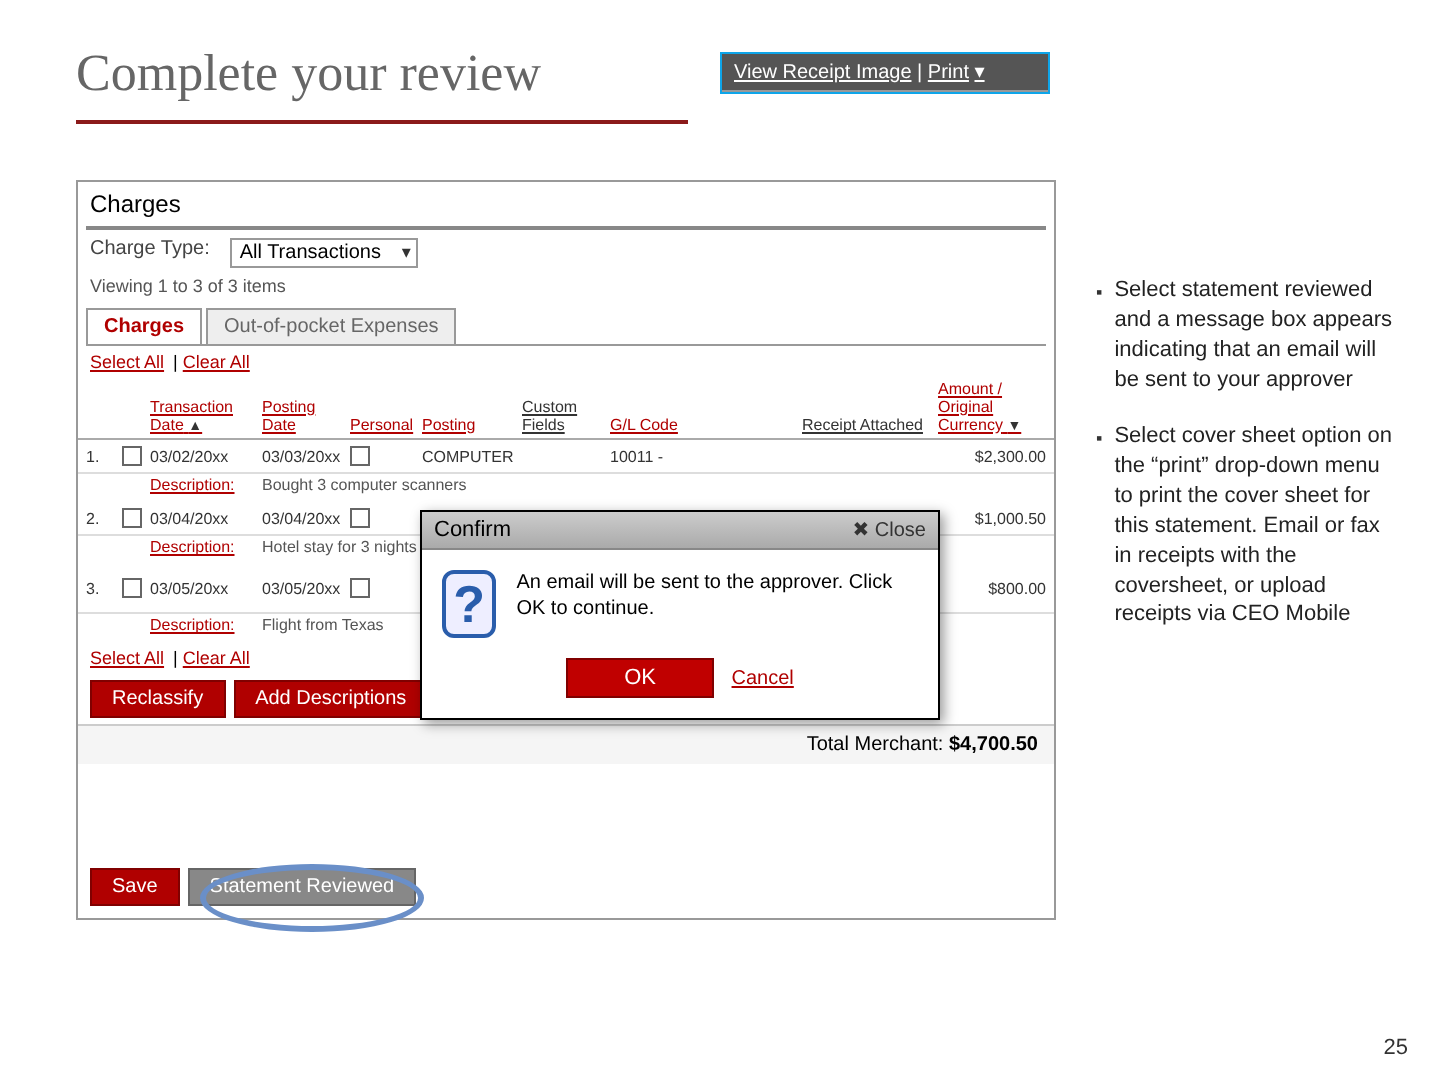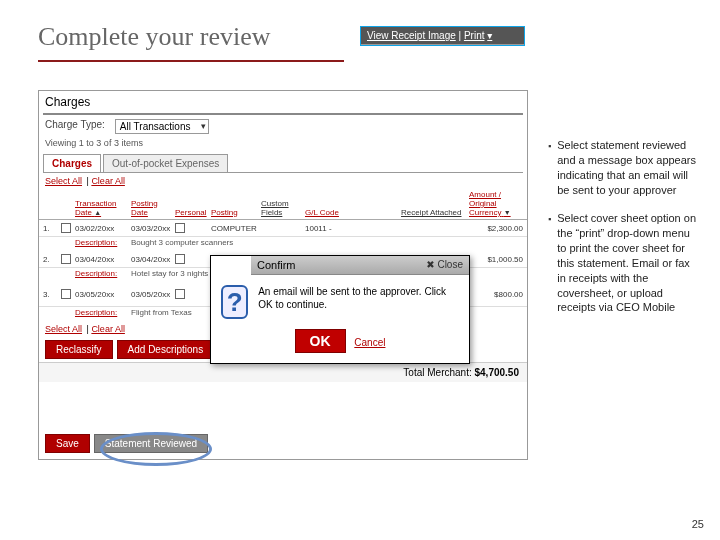--- a/index.html
+++ b/index.html
@@ -48,27 +48,27 @@
 
   .total-row { text-align: right; padding: 4px 8px; font-size: 10px; background: #f5f5f5; border-top: 1px solid #ccc; }
 
   .btn-row { padding: 3px 6px; display: flex; gap: 4px; }
   .btn { background: #b00000; color: #fff; border: 1px solid #800000; padding: 3px 10px; font-size: 10px; cursor: pointer; }
   .btn-grey { background: #888; border-color: #666; }
 
   .bottom-row { position: absolute; bottom: 6px; left: 6px; display: flex; gap: 4px; }
 
   .confirm-dialog { position: absolute; left: 210px; top: 255px; width: 260px; border: 1px solid #000; background: #fff; box-shadow: 2px 2px 6px rgba(0,0,0,0.4); }
-  .confirm-title { background: linear-gradient(#ccc,#aaa); padding: 3px 6px; font-size: 11px; display: flex; justify-content: space-between; border-bottom: 1px solid #888; margin-left: 40px; }
+  .confirm-title { background: linear-gradient(#ccc,#aaa); padding: 3px 6px; font-size: 11px; display: flex; justify-content: space-between; border-bottom: 1px solid #888; }
   .close-x { color: #333; font-size: 10px; }
   .confirm-body { display: flex; align-items: flex-start; padding: 10px; gap: 10px; }
   .q-icon { width: 34px; height: 34px; border: 2px solid #2a5dab; border-radius: 6px; display: flex; align-items: center; justify-content: center; color: #2a5dab; font-size: 26px; font-weight: bold; background: #eef; }
   .confirm-msg { font-size: 10px; line-height: 1.3; }
   .confirm-actions { text-align: center; padding: 0 0 10px; }
-  .ok-btn { background: #c00000; color: #fff; border: 1px solid #800000; padding: 3px 14px; font-size: 14px; font-weight: bold; margin-right: 6px; }
+  .ok-btn { background: #c00000; color: #fff; border: 1px solid #800000; padding: 3px 28px; font-size: 11px; font-weight: normal; margin-right: 6px; }
   .cancel-link { color: #b00000; text-decoration: underline; font-size: 10px; margin-top: 16px; }
 
   .bullets { position: absolute; left: 548px; top: 138px; width: 150px; font-size: 11px; line-height: 1.35; color: #222; }
   .bullets li { list-style: none; margin-bottom: 14px; display: flex; }
   .bullets li::before { content: "▪"; color: #333; margin-right: 6px; font-size: 9px; margin-top: 2px; }
 
   .ellipse { position: absolute; left: 100px; top: 432px; width: 112px; height: 34px; border: 3px solid #6a8fc8; border-radius: 50%; }
 
   .page-num { position: absolute; right: 16px; bottom: 10px; font-size: 11px; color: #333; }
 </style>

